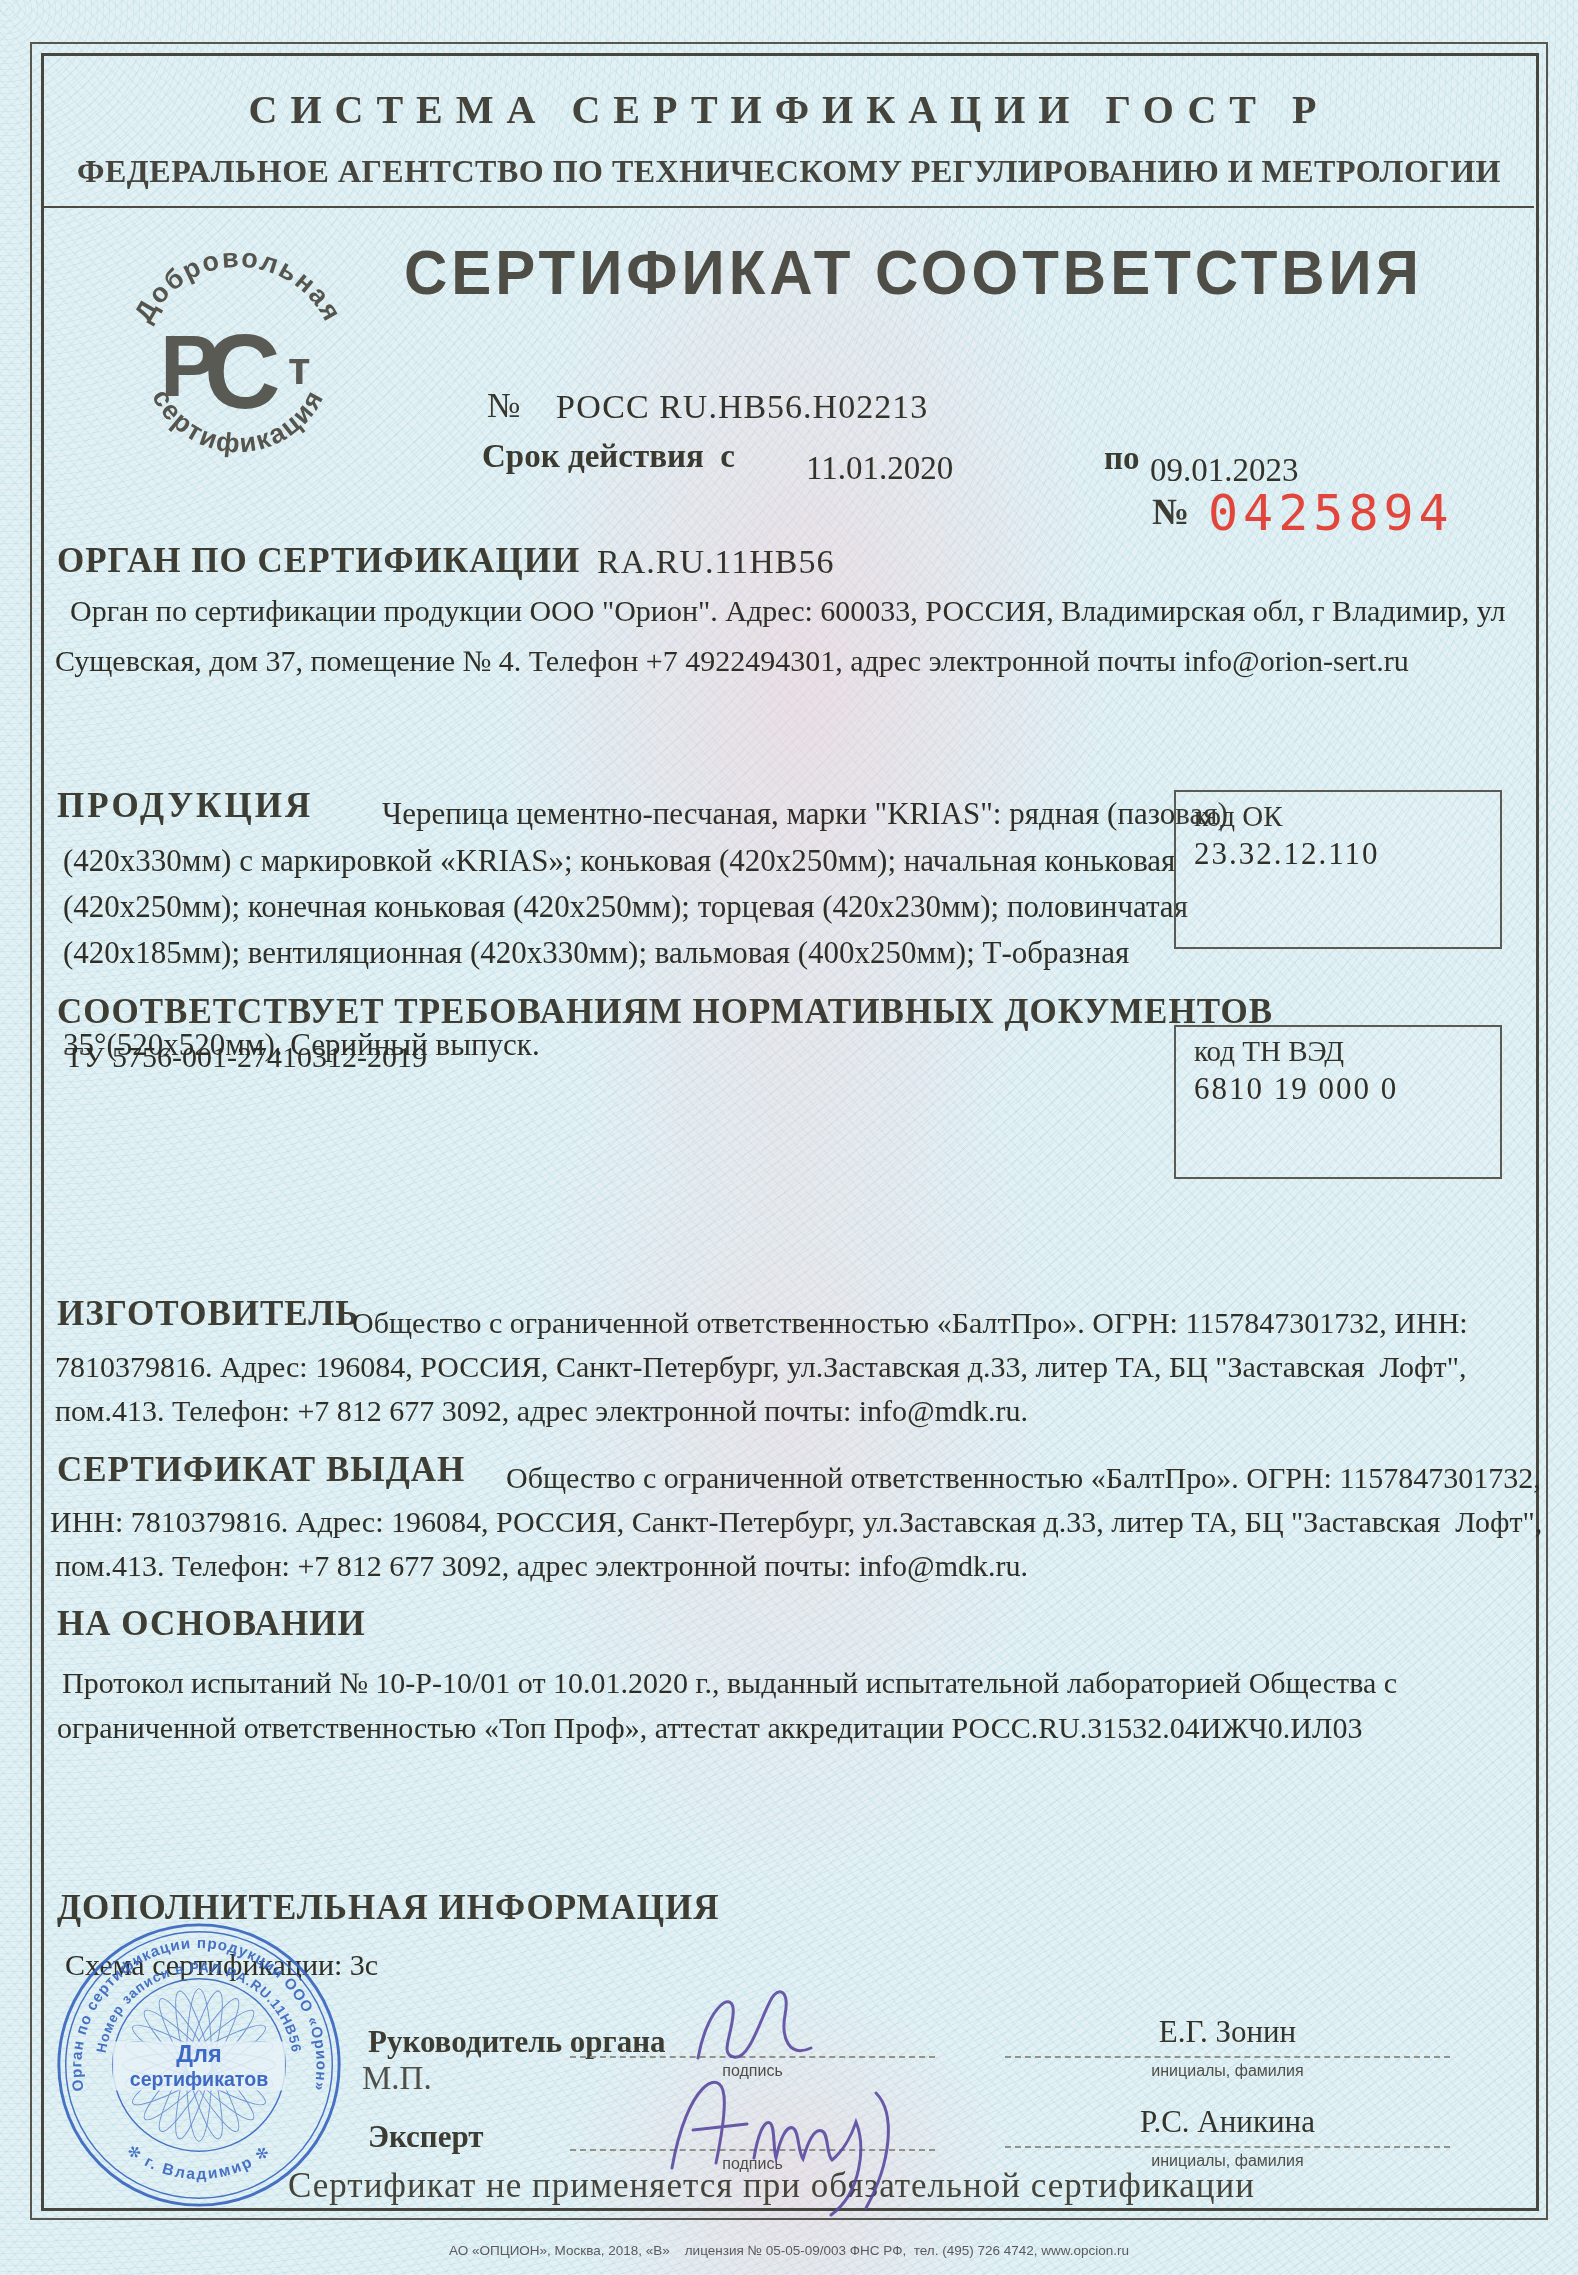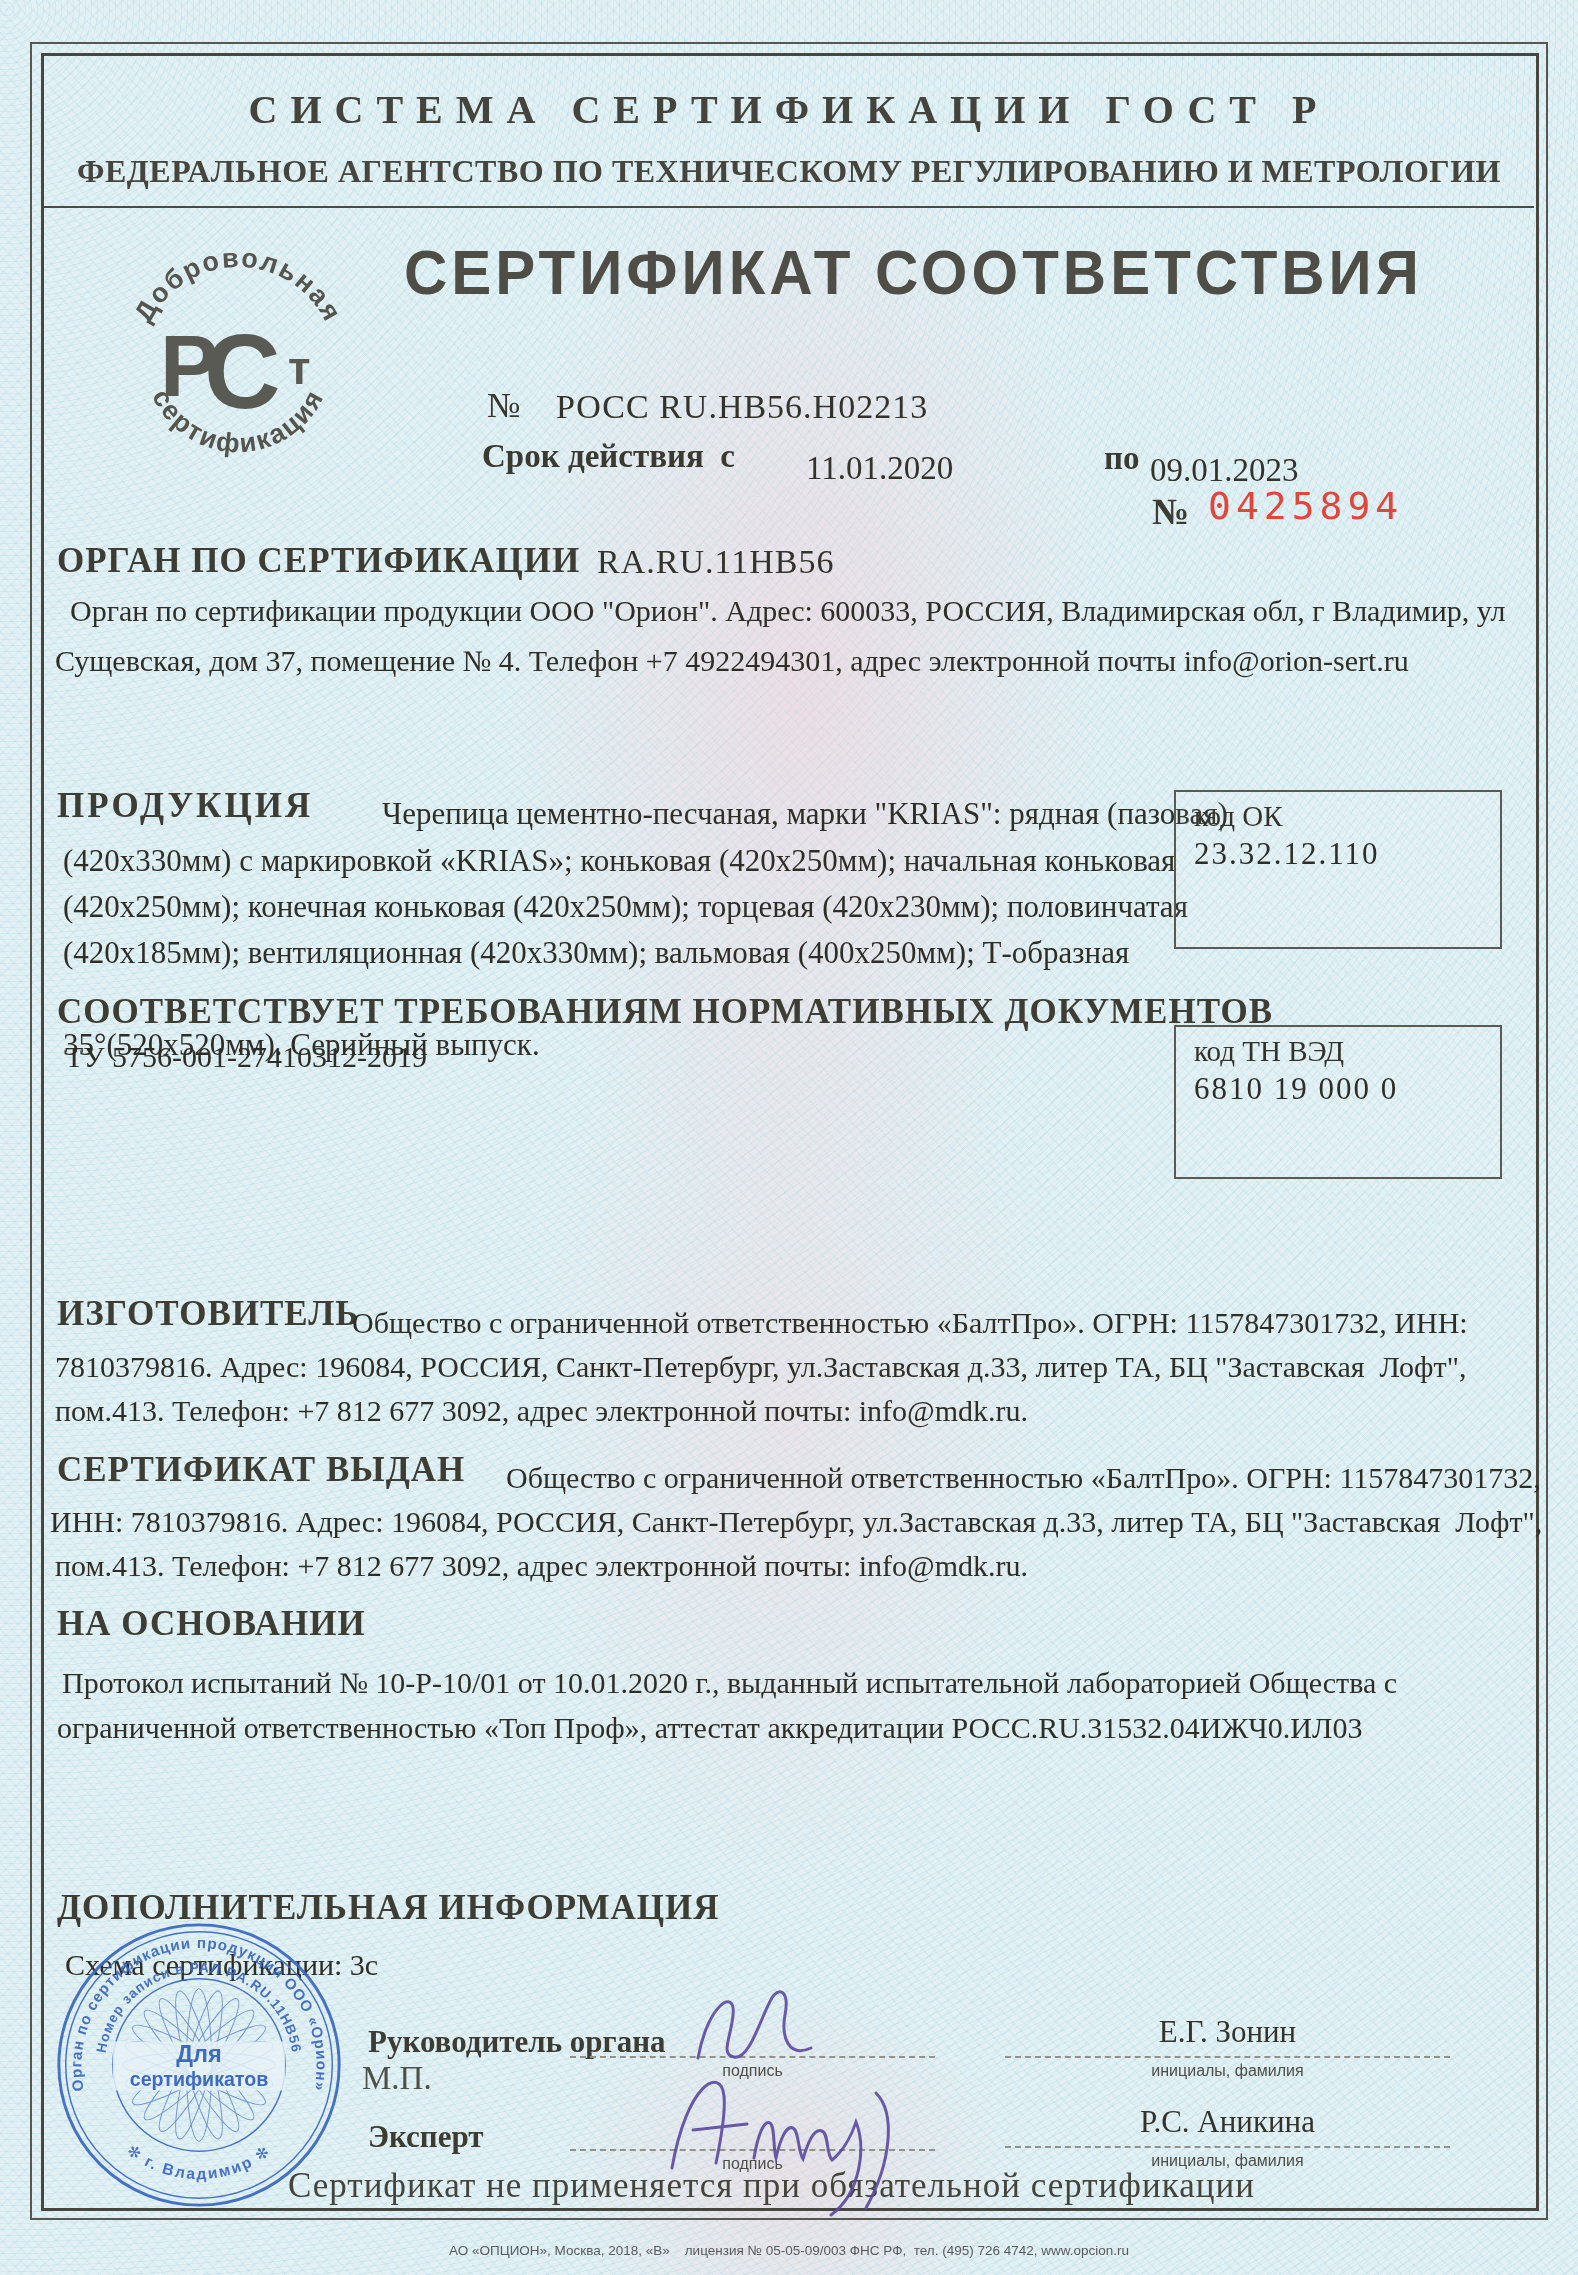--- a/index.html
+++ b/index.html
@@ -26,21 +26,21 @@
   .sys-title{left:44px;top:86px;width:1490px;text-align:center;font-size:40px;letter-spacing:13px;color:#44443c;font-weight:600;}
   .agency{left:44px;top:153px;width:1490px;text-align:center;font-size:32px;letter-spacing:0.5px;color:#45453d;font-weight:600;}
   .doc-title{left:404px;top:238px;font-family:"Liberation Sans","DejaVu Sans",sans-serif;font-weight:bold;font-size:60px;letter-spacing:4px;color:#4e4e46;transform:scaleY(1.04);}
   .regno-label{left:487px;top:386px;font-size:35px;color:#38382f;}
   .regno-value{left:556px;top:388px;font-size:34px;color:#33332b;letter-spacing:1px;}
   .validity-label{left:482px;top:438px;font-size:33px;font-weight:bold;color:#3a3a31;}
   .valid-from{left:806px;top:450px;font-size:33px;color:#33332b;}
   .valid-to-label{left:1093px;top:440px;font-size:33px;font-weight:bold;color:#3a3a31;margin-left:11px;}
   .valid-to{left:1150px;top:452px;font-size:33px;color:#33332b;}
   .blankno-label{left:1152px;top:490px;font-size:37px;font-weight:bold;color:#3c3c33;}
-  .blankno-value{left:1208px;top:484px;font-family:"DejaVu Sans Mono",monospace;font-size:38px;letter-spacing:5px;color:#e2453c;}
+  .blankno-value{left:1208px;top:484px;font-family:"DejaVu Sans Mono",monospace;font-size:50px;letter-spacing:5px;color:#e2453c;}
   .sec-head{font-size:35px;font-weight:bold;color:#3d3d34;letter-spacing:1px;}
   .body-text{font-size:30px;color:#2e2e27;}
   .org-head{left:57px;top:541px;}
   .org-num{left:597px;top:543px;font-size:34px;color:#33332b;letter-spacing:1px;}
   .org-line1{left:70px;top:594px;}
   .org-line2{left:55px;top:644px;}
   .prod-head{left:57px;top:786px;letter-spacing:3px;}
   .prod-l1{left:382px;top:796px;}
   .prod-l2{left:63px;top:843px;}
   .prod-l3{left:63px;top:889px;}

